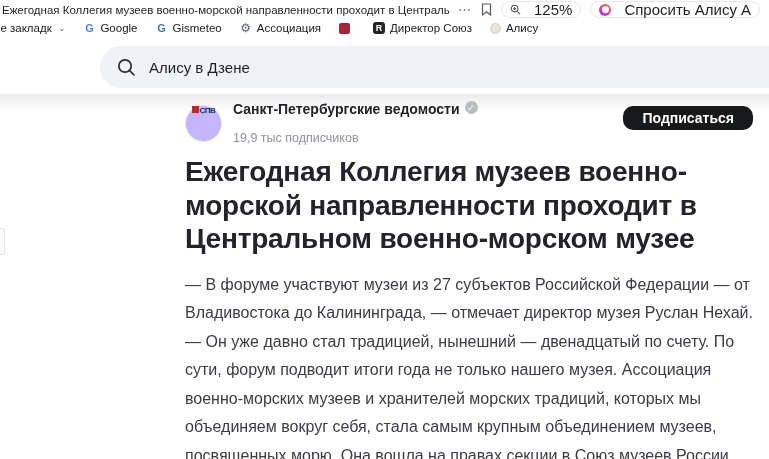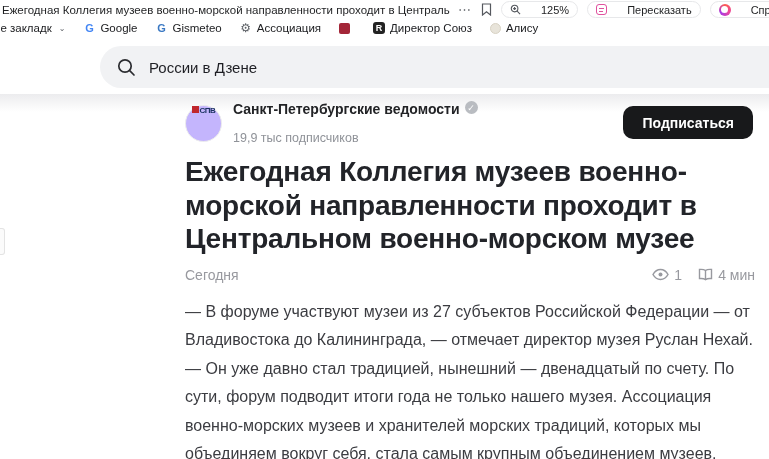--- a/index.html
+++ b/index.html
@@ -7,23 +7,23 @@
               font-family:"Liberation Sans", sans-serif; }
   .screen { position:relative; width:769px; height:459px; background:#fff; overflow:hidden; }
 
   
   .titlebar { position:absolute; top:0; left:0; width:100%; height:19px;
               display:flex; align-items:center; padding-left:2px; white-space:nowrap; }
   .tab-title { font-size:11.5px; color:#1e1f21; max-width:448px; overflow:hidden;
                text-overflow:clip; flex:0 0 auto; }
   .tb-more { font-size:13px; color:#55585e; margin-left:8px; letter-spacing:1px; cursor:default; }
   .tb-bookmark { margin-left:9px; display:inline-flex; }
-  .tb-pill { display:inline-flex; align-items:center; gap:20px; height:17px;
+  .tb-pill { display:inline-flex; align-items:center; gap:13px; height:17px;
              border:1px solid #e7e8ea; background:#fff; border-radius:9px;
-             padding:0 8px; font-size:11px; color:#1e1f21; margin-left:9px; }
+             padding:0 8px; font-size:15px; color:#1e1f21; margin-left:9px; }
   .zoom-num { color:#1e1f21; }
   .retell-ic { width:11px; height:11px; border:1.4px solid #e0519e; border-radius:3px;
                position:relative; display:inline-block; }
   .retell-ic:before { content:""; position:absolute; left:2px; top:2.5px; width:5px; height:1.2px; background:#e0519e; }
   .retell-ic:after  { content:""; position:absolute; left:2px; top:5.5px; width:3.5px; height:1.2px; background:#e0519e; }
   .alice-ic { width:12px; height:12px; border-radius:50%;
               background:conic-gradient(#ff5c4d,#eb469f,#a43ae8,#ff5c4d);
               position:relative; display:inline-block; }
   .alice-ic:before { content:""; position:absolute; left:2.5px; top:2.5px; width:7px; height:7px;
                      border-radius:50%; background:#fff; }
@@ -60,21 +60,21 @@
   .avatar { width:37px; height:37px; border-radius:50%; background:#c4b5fd; border:1px solid #ededed;
             display:flex; align-items:flex-start; justify-content:center; gap:1px; flex:0 0 auto; cursor:pointer; }
   .red-sq { width:7px; height:7px; background:#c0272d; display:inline-block; }
   .spv { font-size:8px; font-weight:bold; color:#1d3461; letter-spacing:-0.5px; }
   .pubinfo { margin-left:11px; }
   .pubname-row { display:flex; align-items:flex-start; gap:5px; }
   .pubname { font-size:14px; font-weight:bold; color:#222326; cursor:pointer; }
   .verified { width:13px; height:13px; border-radius:50%; background:#b9bcc1; color:#fff;
               font-size:9px; display:inline-flex; align-items:center; justify-content:center; }
   .subs { font-size:12.5px; color:#8f9298; margin-top:14px; }
-  .subscribe { position:absolute; right:2px; top:2px; height:33px; background:#18191b; color:#fff;
+  .subscribe { position:absolute; right:2px; top:2px; height:24px; background:#18191b; color:#fff;
                border:none; border-radius:10px; padding:0 19px; font-size:14px; font-weight:bold;
                font-family:"Liberation Sans", sans-serif; cursor:pointer; }
 
   h1.article-title { margin-top:13px; font-size:28px; line-height:33.5px; font-weight:bold;
                      color:#222429; letter-spacing:-0.2px; }
 
   .meta { display:flex; align-items:center; margin-top:11px; font-size:14px; color:#98999f; }
   .meta-right { margin-left:auto; display:flex; align-items:center; gap:5px; }
   .meta-right .gap { width:6px; }
   .micon { display:inline-flex; }
@@ -98,24 +98,20 @@
       <svg width="11" height="13" viewBox="0 0 11 13">
           <path d="M1.5 1h8v11l-4-3.2L1.5 12z" fill="none" stroke="#55585e" stroke-width="1.2"></path>
         </svg>
     </span>
     <span class="tb-pill">
       <svg width="11" height="11" viewBox="0 0 12 12">
           <circle cx="5" cy="5" r="3.6" fill="none" stroke="#55585e" stroke-width="1.2"></circle>
           <path d="M7.8 7.8L11 11M3.4 5h3.2M5 3.4v3.2" stroke="#55585e" stroke-width="1.2"></path>
         </svg>
       <span class="zoom-num">125%</span>
-    </span>
-    <span class="tb-pill">
-      <span class="retell-ic"></span>
-      <span>Пересказать</span>
     </span>
     <span class="tb-pill">
       <span class="alice-ic"></span>
       <span>Спросить Алису А</span>
     </span>
   </div>
 
   <div class="bookmarksbar">
     <span class="bm bm-first">
       <span>ие закладк</span>
@@ -146,21 +142,21 @@
       <span>Алису</span>
     </span>
   </div>
 
   <div class="searchrow">
     <div class="searchpill">
       <svg width="19" height="19" viewBox="0 0 19 19">
         <circle cx="8" cy="8" r="6.2" fill="none" stroke="#2b2c30" stroke-width="1.7"></circle>
         <path d="M12.7 12.7L17 17" stroke="#2b2c30" stroke-width="1.7" stroke-linecap="round"></path>
       </svg>
-      <span class="search-ph">России в Дзене</span>
+      <span class="search-ph">Алису в Дзене</span>
     </div>
   </div>
 
   <div class="contentgrad"></div>
 
   <div class="article">
 
     <div class="pubrow">
       <div class="avatar">
         <span class="red-sq"></span>
@@ -171,40 +167,20 @@
           <span class="pubname">Санкт-Петербургские ведомости</span>
           <span class="verified">✓</span>
         </div>
         <div class="subs">19,9 тыс подписчиков</div>
       </div>
       <button class="subscribe">Подписаться</button>
     </div>
 
     <h1 class="article-title">Ежегодная Коллегия музеев военно-морской направленности проходит в Центральном военно-морском музее</h1>
 
-    <div class="meta">
-      <span class="date">Сегодня</span>
-      <span class="meta-right">
-        <span class="micon">
-          <svg width="17" height="13" viewBox="0 0 17 13">
-              <path d="M1 6.5S3.8 1.5 8.5 1.5 16 6.5 16 6.5s-2.8 5-7.5 5S1 6.5 1 6.5z" fill="none" stroke="#98999f" stroke-width="1.5"></path>
-              <circle cx="8.5" cy="6.5" r="2" fill="#98999f"></circle>
-            </svg>
-        </span>
-        <span>1</span>
-        <span class="gap"></span>
-        <span class="micon">
-          <svg width="15" height="13" viewBox="0 0 15 13">
-              <path d="M7.5 2.5C6.2 1.4 4.3 1.2 1.5 1.4v9.2c2.8-.2 4.7 0 6 1 1.3-1 3.2-1.2 6-1V1.4c-2.8-.2-4.7 0-6 1.1z" fill="none" stroke="#98999f" stroke-width="1.4"></path>
-              <path d="M7.5 2.5v9" stroke="#98999f" stroke-width="1.4"></path>
-            </svg>
-        </span>
-        <span>4 мин</span>
-      </span>
-    </div>
 
     <p class="bodytext"><span class="it">— В форуме участвуют музеи из 27 субъектов Российской Федерации — от Владивостока до Калининграда, </span><span class="up">— отмечает директор музея Руслан Нехай. </span><span class="it">— Он уже давно стал традицией, нынешний — двенадцатый по счету. По сути, форум подводит итоги года не только нашего музея. Ассоциация военно-морских музеев и хранителей морских традиций, которых мы объединяем вокруг себя, стала самым крупным объединением музеев, посвященных морю. Она вошла на правах секции в Союз музеев России.</span></p>
 
   </div>
 
   <div class="edge-tab"></div>
 
 </div>
 
 </body></html>

